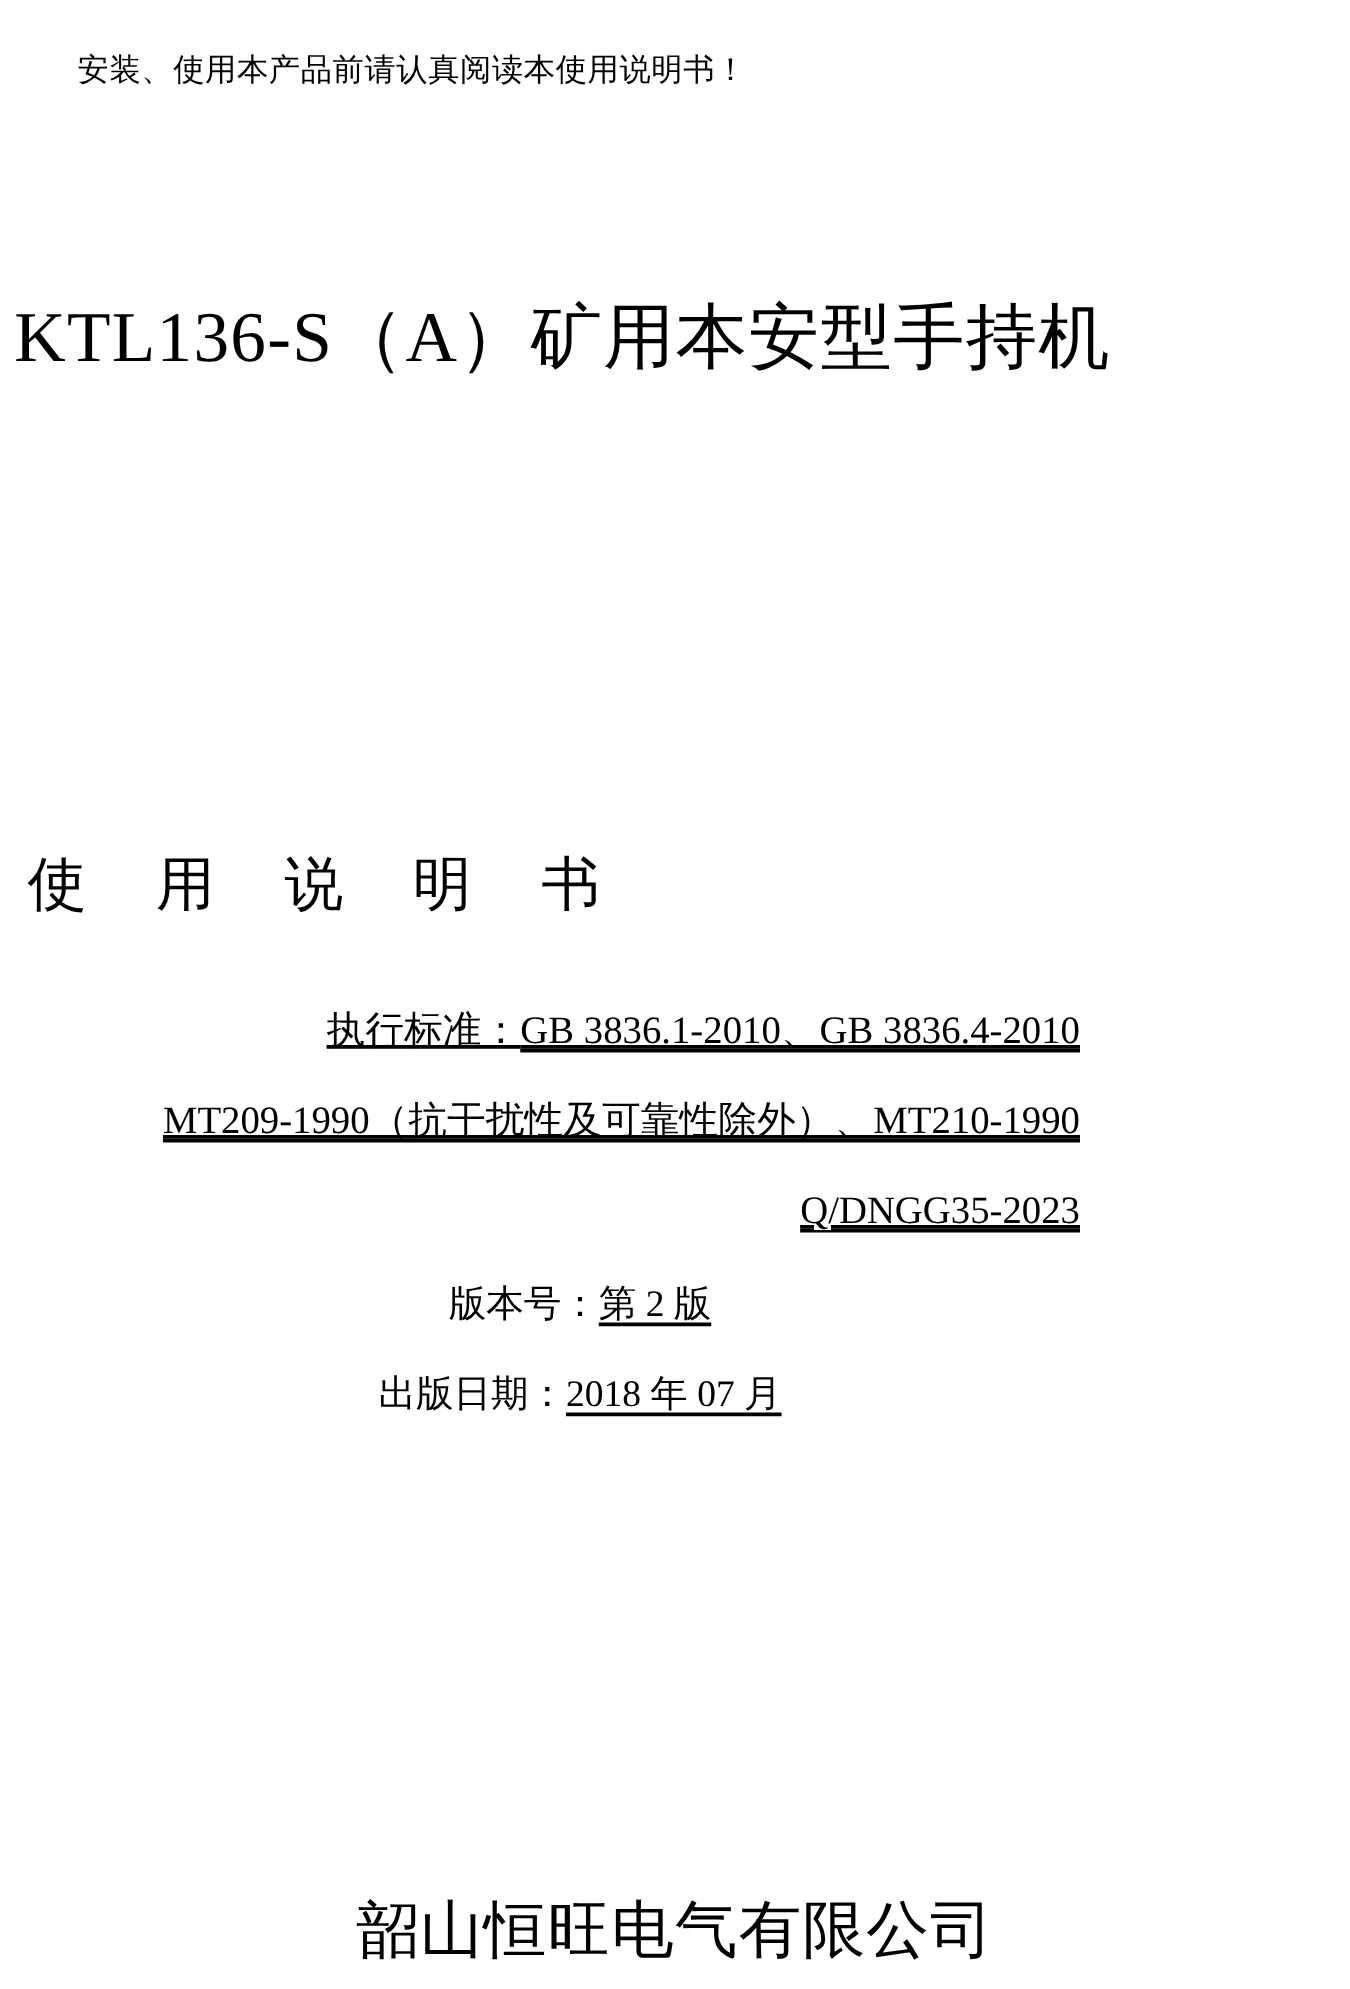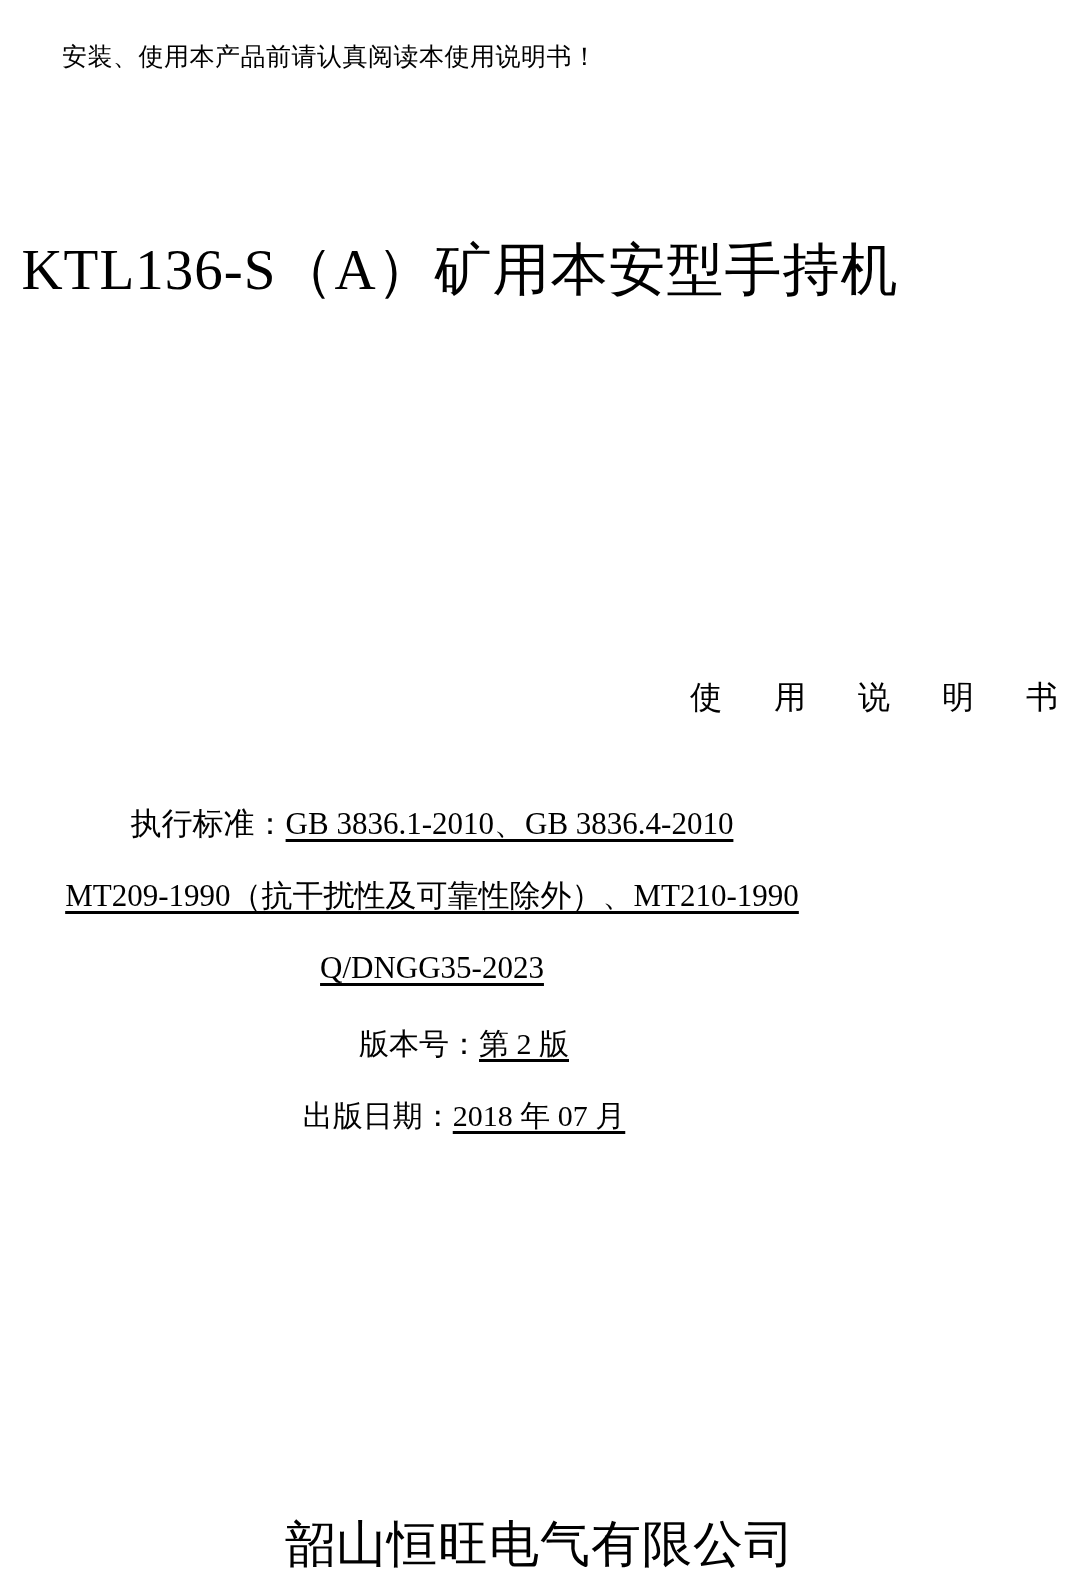--- a/index.html
+++ b/index.html
@@ -36,42 +36,42 @@
   .main-title {
     position: absolute;
     top: 232px;
     left: 0;
     width: 900px;
     text-align: center;
     font-size: 57px;
     font-weight: 400;
     letter-spacing: 1px;
     white-space: nowrap;
-    padding-left: 10px;
   }
 
   .sub-title {
     position: absolute;
     top: 676px;
     left: 0;
     width: 1080px;
-    text-align: right;
-    font-size: 32px;
+    text-align: left;
+    font-size: 47px;
     font-weight: 400;
     letter-spacing: 22px;
     text-indent: 22px;
     white-space: nowrap;
   }
 
   .std-block {
     position: absolute;
     top: 788px;
     left: 0;
     width: 864px;
-    text-align: center;
+    text-align: right;
+    text-decoration: underline;
   }
   .std-line {
     font-size: 31px;
     line-height: 72px;
     white-space: nowrap;
   }
   .u {
     text-decoration: underline;
     text-underline-offset: 5px;
   }

